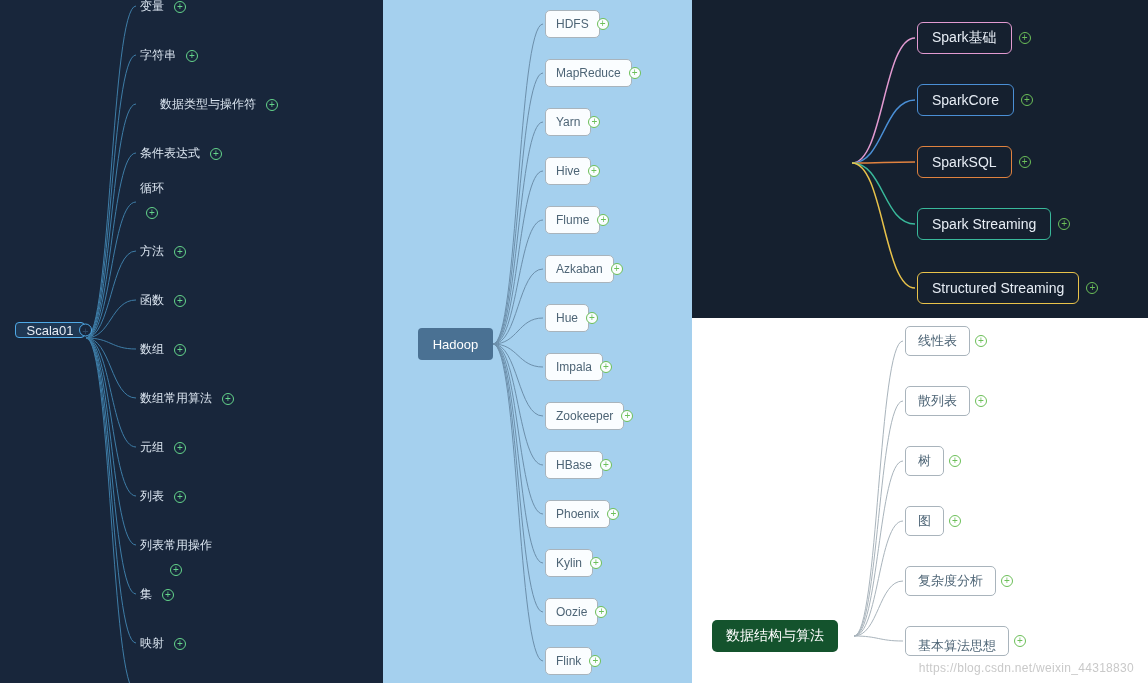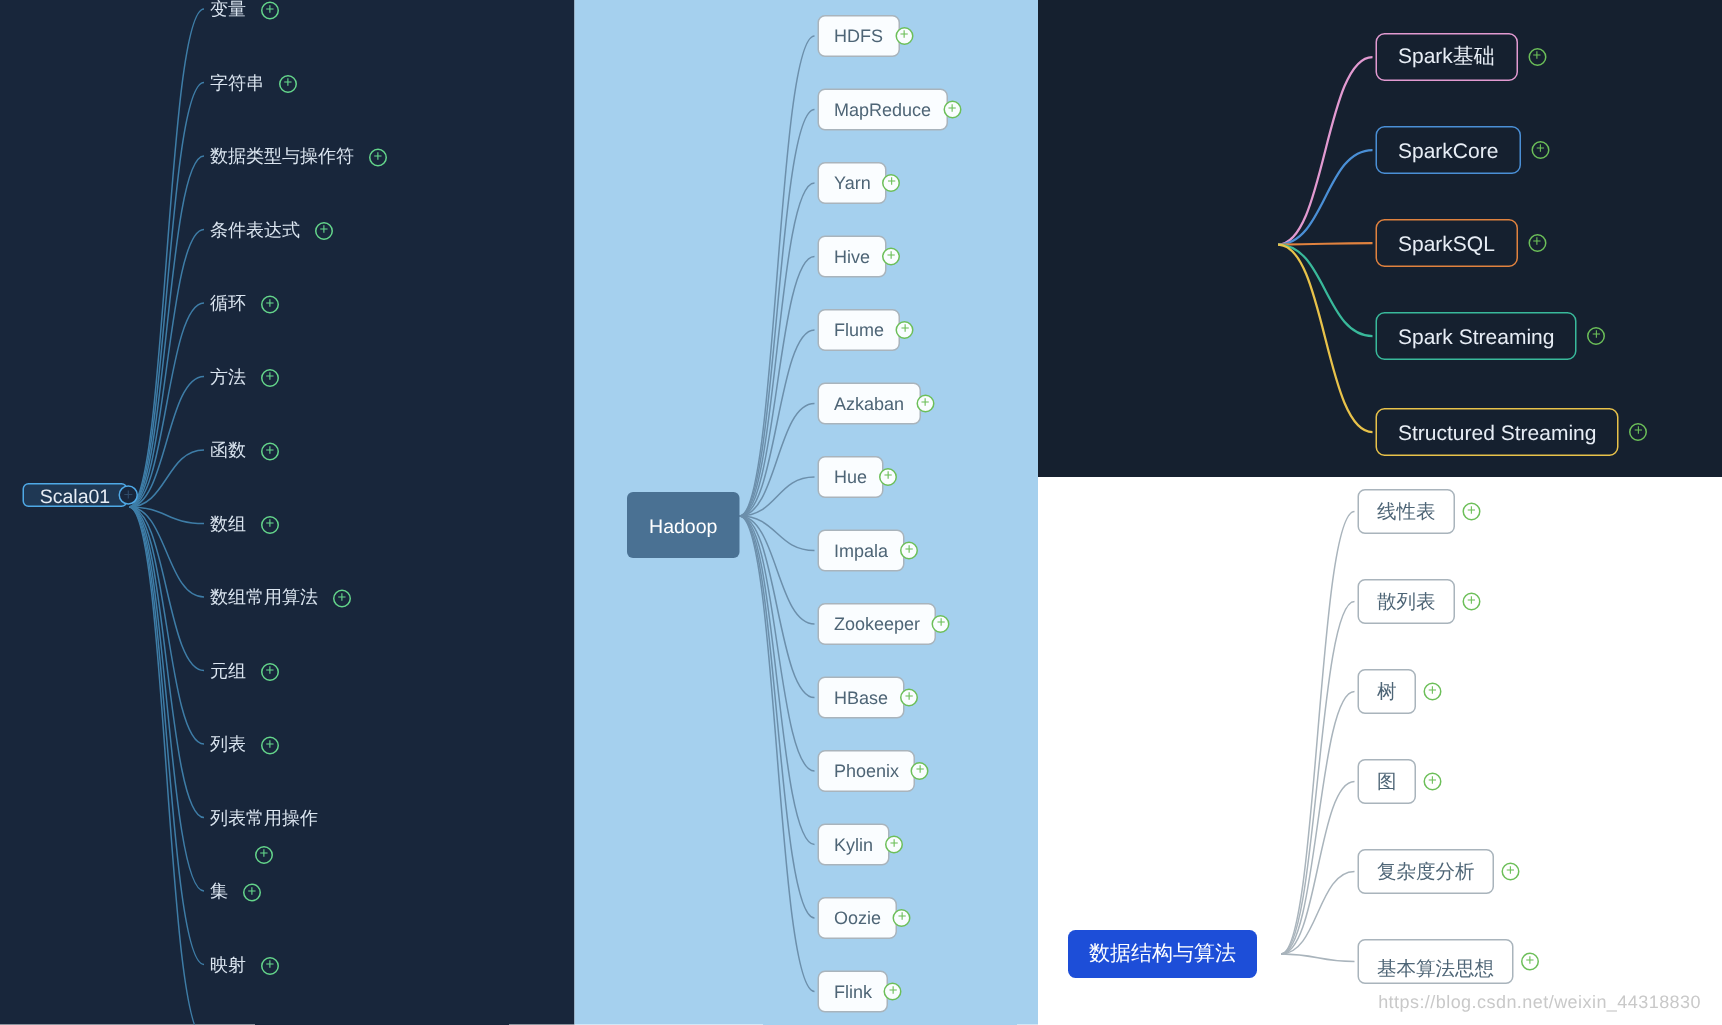--- a/index.html
+++ b/index.html
@@ -64,21 +64,21 @@
 
   
   #panel-hadoop {
     left: 383px; top: 0; width: 309px; height: 683px;
     background: #a5d0ee;
     color: #4a6378;
   }
   #panel-hadoop .root {
     position: absolute;
     left: 35px; top: 328px;
-    width: 75px; height: 44px;
+    width: 75px; height: 32px;
     border-radius: 4px;
     display: flex; align-items: center; justify-content: center;
     font-size: 13px;
     color: #fff;
     background: #4a7193;
   }
   #panel-hadoop .child {
     position: absolute;
     left: 162px;
     height: 28px;
@@ -151,21 +151,21 @@
   #panel-ds {
     left: 692px; top: 318px; width: 456px; height: 365px;
     background: #fff;
     color: #4a6378;
   }
   #panel-ds .root {
     position: absolute;
     left: 20px; top: 302px;
     padding: 7px 14px;
     border-radius: 5px;
-    background: #1d4ed8;
+    background: #14532d;
     color: #fff;
     font-size: 14px;
   }
   #panel-ds .child {
     position: absolute;
     left: 213px;
     height: 30px;
     padding: 0 12px;
     border: 1px solid #a9b4bc;
     border-radius: 5px;
@@ -226,29 +226,29 @@
     <span class="plus">+</span>
   </div>
 <div class="child" style="top: -2px;">
       <span>变量</span>
       <span class="dot">+</span>
     </div>
     <div class="child" style="top: 47px;">
       <span>字符串</span>
       <span class="dot">+</span>
     </div>
-    <div class="child" style="top: 96px;">
+    <div class="child" style="top: 96px; margin-left: 20px;">
       <span>数据类型与操作符</span>
       <span class="dot">+</span>
     </div>
     <div class="child" style="top: 145px;">
       <span>条件表达式</span>
       <span class="dot">+</span>
     </div>
-    <div class="child" style="top: 194px;">
+    <div class="child" style="top: 180px; flex-direction: column;">
       <span>循环</span>
       <span class="dot">+</span>
     </div>
     <div class="child" style="top: 243px;">
       <span>方法</span>
       <span class="dot">+</span>
     </div>
     <div class="child" style="top: 292px;">
       <span>函数</span>
       <span class="dot">+</span>

